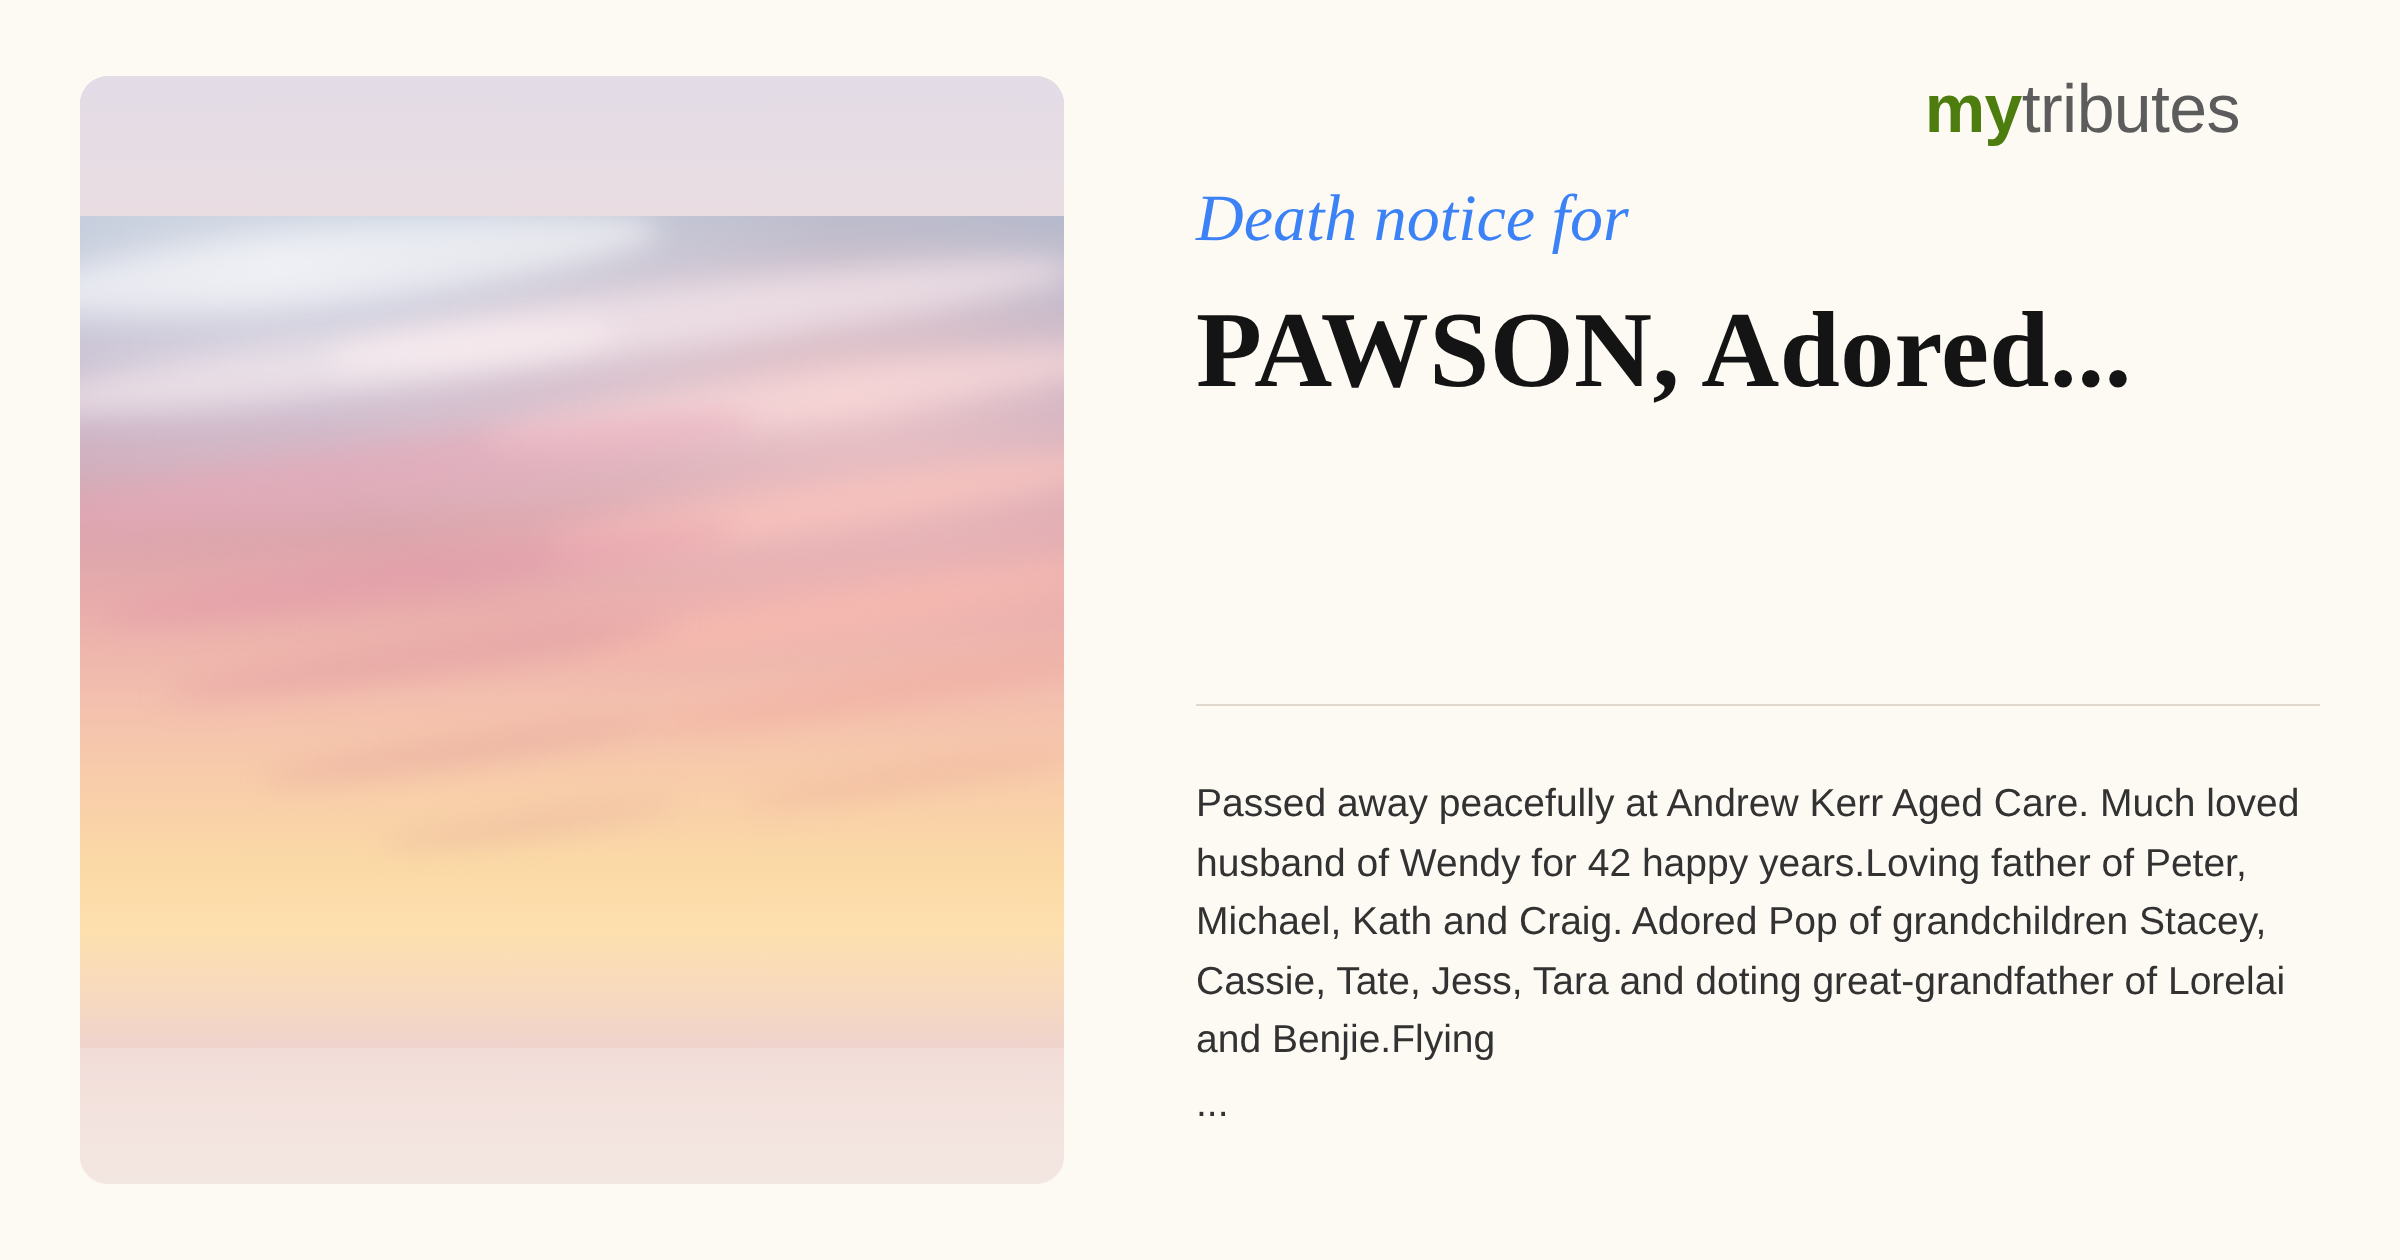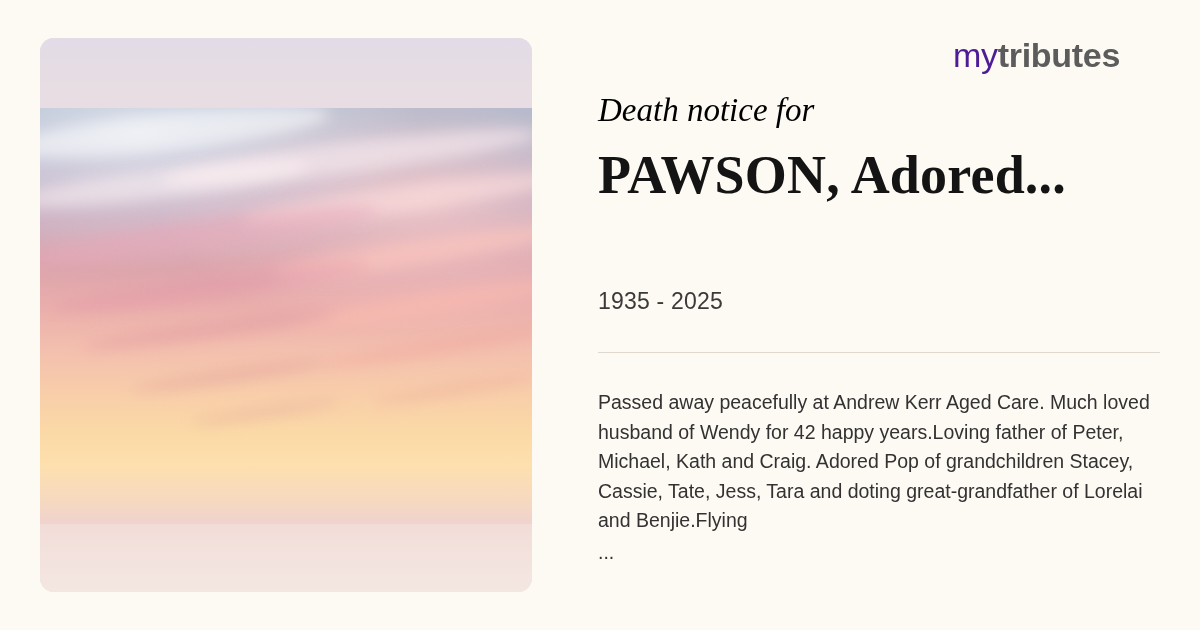--- a/index.html
+++ b/index.html
@@ -105,38 +105,38 @@
 
   .logo {
     position: absolute;
     right: 40px;
     top: 36px;
     font-size: 34px;
     letter-spacing: -0.3px;
     white-space: nowrap;
   }
   .logo .my {
-    color: #4c1d95;
+    color: #4d7c0f;
     font-family: "Liberation Sans", sans-serif;
-    font-weight: 400;
+    font-weight: 700;
   }
   .logo .tributes {
     color: #5c5c5c;
-    font-weight: 700;
+    font-weight: 400;
     font-family: "Liberation Sans", sans-serif;
   }
 
   .eyebrow {
     position: absolute;
     left: 0;
     top: 92px;
     font-family: "Liberation Serif", serif;
     font-style: italic;
     font-size: 33px;
-    color: #000000;
+    color: #3b82f6;
   }
 
   .headline {
     position: absolute;
     left: 0;
     top: 140px;
     width: 560px;
     font-family: "Liberation Serif", serif;
     font-weight: 700;
     font-size: 54px;
@@ -209,21 +209,20 @@
   <div class="content">
 
     <div class="logo">
       <span class="my">my</span><span class="tributes">tributes</span>
     </div>
 
     <div class="eyebrow">Death notice for</div>
 
     <h1 class="headline">PAWSON, Adored...</h1>
 
-    <div class="dates">1935 - 2025</div>
 
     <div class="divider"></div>
 
     <p class="body-text">Passed away peacefully at Andrew Kerr Aged Care.  Much loved husband of Wendy for 42 happy years.Loving father of Peter, Michael, Kath and Craig.  Adored Pop of grandchildren Stacey, Cassie, Tate, Jess, Tara and doting great-grandfather of Lorelai and Benjie.Flying</p>
     <div class="body-ellipsis">...</div>
 
   </div>
 </div>
 
 </body></html>

